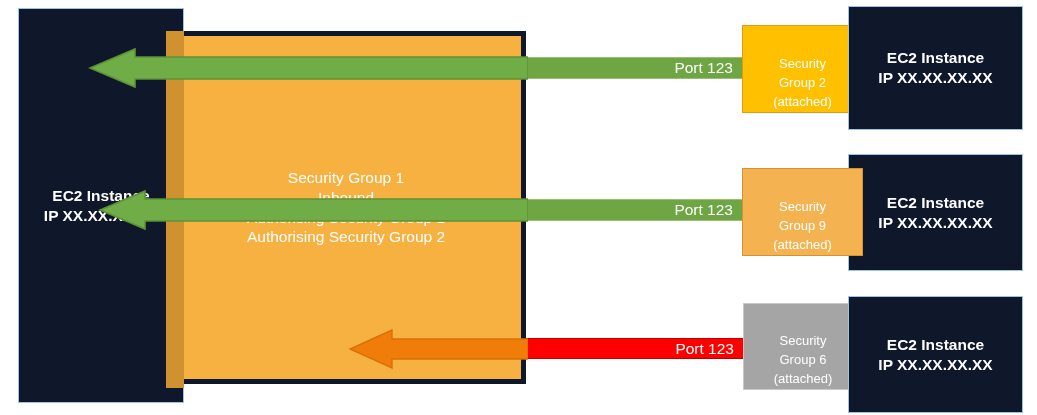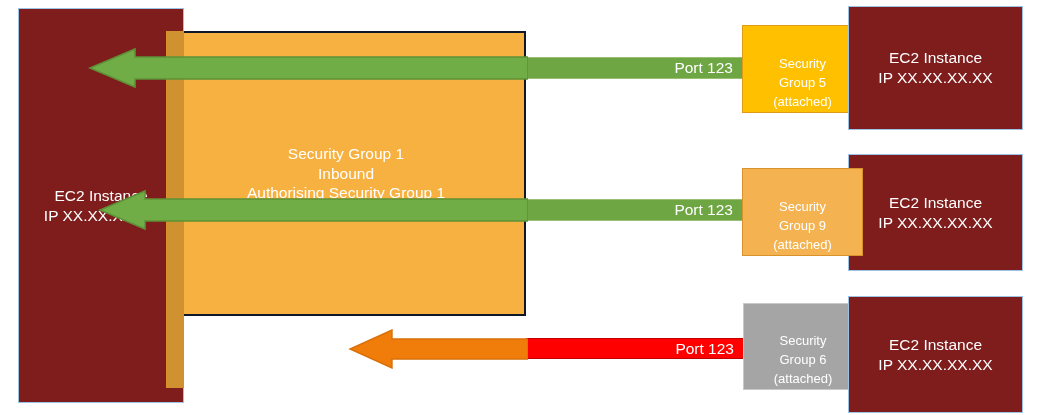--- a/index.html
+++ b/index.html
@@ -23,42 +23,43 @@
     display: flex;
     flex-direction: column;
     align-items: center;
     justify-content: center;
     text-align: center;
     color: #ffffff;
     line-height: 1.28;
   }
   
   .ec2 {
-    background: #7f1d1d;
+    background: #0f172a;
     border: 1px solid #9CC3E5;
     font-size: 15.5px;
+    font-weight: bold;
   }
   .ec2-left {
     left: 18px;
     top: 8px;
     width: 166px;
     height: 395px;
   }
   .ec2-r1 { left: 848px; top: 6px;   width: 175px; height: 124px; }
   .ec2-r2 { left: 848px; top: 154px; width: 175px; height: 117px; }
   .ec2-r3 { left: 848px; top: 296px; width: 175px; height: 117px; }
 
   
   .sg-main {
     left: 166px;
     top: 31px;
     width: 360px;
-    height: 285px;
+    height: 353px;
     background: #F7B141;
-    border: 2px solid #0f172a;
+    border: 5px solid #0f172a;
     font-size: 15.5px;
   }
   .sg-main .line { display: block; }
 
   
   .overlap-left {
     position: absolute;
     left: 166px;
     top: 31px;
     width: 18px;
@@ -153,34 +154,35 @@
 
   <div class="box ec2 ec2-left">
     <span>EC2 Instance</span>
     <span>IP XX.XX.XX.XX</span>
   </div>
 
   <div class="box sg-main">
     <span class="line">Security Group 1</span>
     <span class="line">Inbound</span>
     <span class="line">Authorising Security Group 1</span>
+    <span class="line">Authorising Security Group 2</span>
   </div>
   <div class="overlap-left"></div>
 
   <div class="bar bar-green bar-top">
     <span>Port 123</span>
   </div>
   <div class="blend blend-top"></div>
   <svg class="arrow arrow-top" viewBox="0 0 440 42">
     <path d="M 440 10 L 47 10 L 47 2 L 2 21 L 47 40 L 47 32 L 440 32 Z" fill="#70AD47" stroke="#5E9136" stroke-width="1.6"></path>
   </svg>
 
   <div class="box sg-chip sg2">
     <span>Security</span>
-    <span>Group 5</span>
+    <span>Group 2</span>
     <span>(attached)</span>
   </div>
 
   <div class="box ec2 ec2-r1">
     <span>EC2 Instance</span>
     <span>IP XX.XX.XX.XX</span>
   </div>
 
   <div class="bar bar-green bar-middle">
     <span>Port 123</span>

